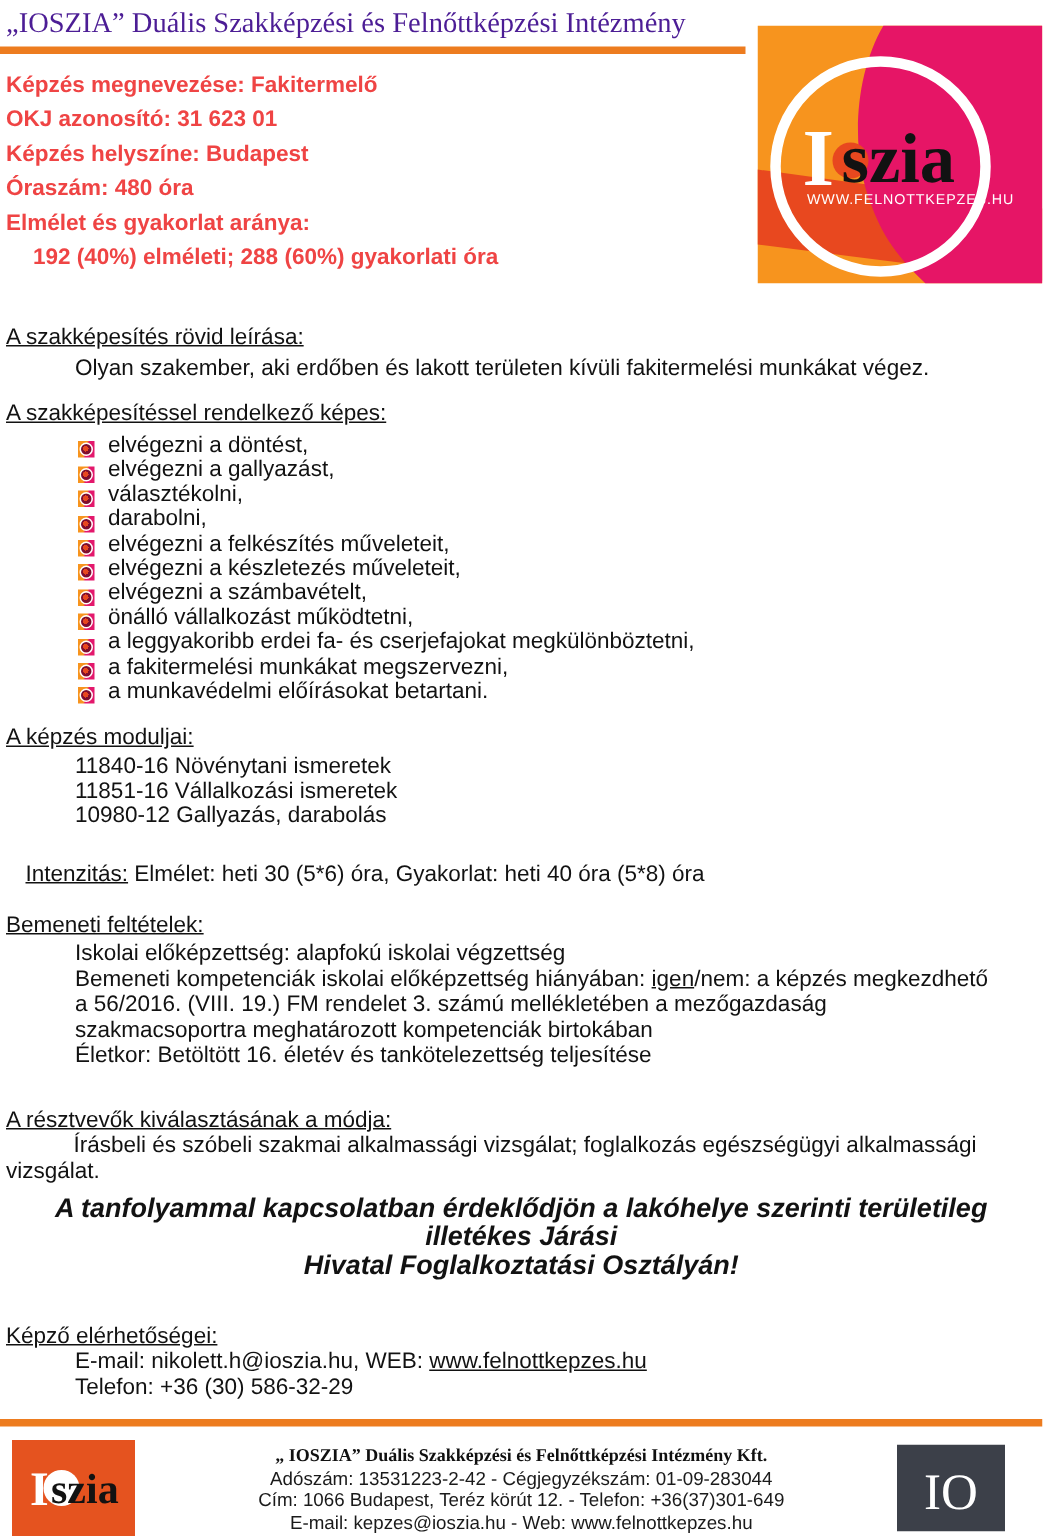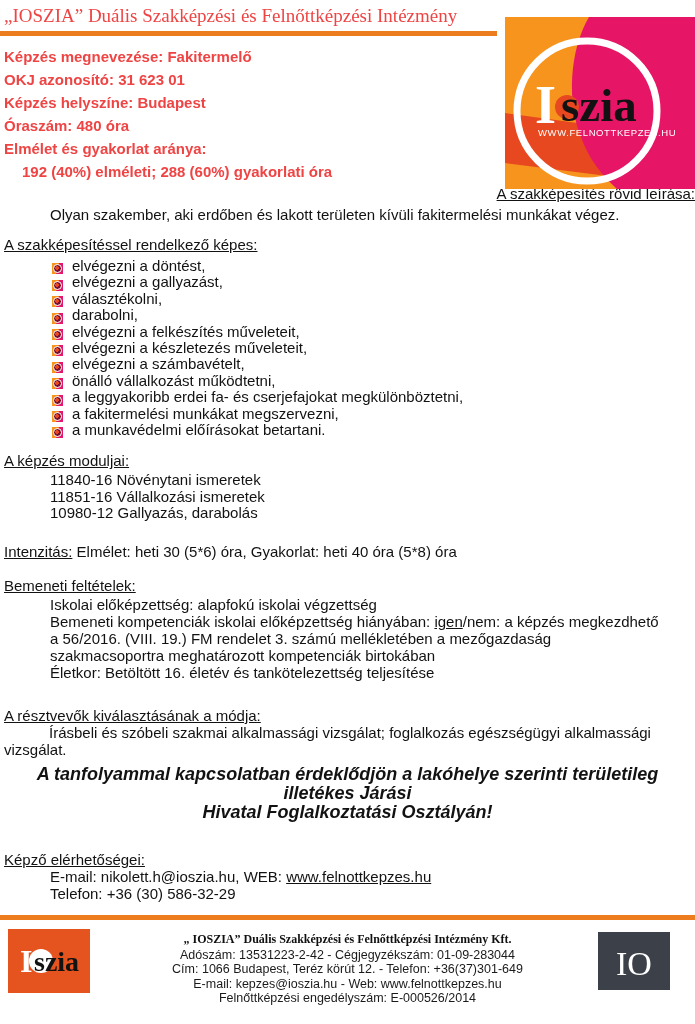--- a/index.html
+++ b/index.html
@@ -6,50 +6,50 @@
   body { margin: 0; background: #ffffff; }
   .page {
     width: 695px; height: 1024px; position: relative; overflow: hidden;
     background: #fff; color: #121212;
     font-family: "Liberation Sans", sans-serif;
   }
   
   .header-title {
     font-family: "Liberation Serif", serif;
     font-size: 19px; line-height: 24px;
-    padding: 4px 0 0 4px; color: #ef4444;
+    padding: 4px 0 0 4px; color: #4c1d95;
   }
   .header-rule { width: 497px; height: 5px; background: #ED7C1F; margin-top: 3px; }
   
   .main-logo { position: absolute; top: 17px; left: 505px; width: 190px; height: 172px; }
   
   .course-info { margin: 9px 0 0 4px; font-size: 15px; font-weight: bold; line-height: 23px; color: #ef4444; }
   .course-info .indent2 { padding-left: 18px; }
   
   .section-heading { font-size: 15px; line-height: 17px; text-decoration: underline; margin-left: 4px; }
   .body-line { font-size: 15px; line-height: 17px; }
   .indent { margin-left: 50px; }
-  .mt-sec1 { margin-top: 2px; text-align: right; }
+  .mt-sec1 { margin-top: 33px; }
   .mt4 { margin-top: 4px; }
   .mt-sec2 { margin-top: 13px; }
   .bullet-list { margin-top: 5px; }
   .bullet-row { display: flex; align-items: flex-end; gap: 9px; margin-left: 52px; font-size: 15px; line-height: 16.4px; height: 16.4px; }
   .bullet-icon {
     width: 11px; height: 11px; flex: none; position: relative;
     background: linear-gradient(105deg, #F7941E 45%, #E3186C 55%);
   }
   .bullet-icon::after {
     content: ""; position: absolute; inset: 1px; border-radius: 50%;
     border: 1px solid #ffffff;
     background: radial-gradient(circle at 45% 45%, #E8481F 0 34%, #7E0E2E 35% 100%);
   }
   .mt-sec3 { margin-top: 14px; }
   .module-line { margin-left: 50px; font-size: 15px; line-height: 16.5px; }
   .modules { margin-top: 3px; }
-  .intensity { margin-top: 21px; margin-left: 4px; font-size: 15px; line-height: 17px; }
+  .intensity { margin-top: 21px; margin-left: 17px; font-size: 15px; line-height: 17px; }
   .u { text-decoration: underline; }
   .mt-entry { margin-top: 17px; }
   .entry-lines { margin-top: 2px; }
   .mt-select { margin-top: 26px; }
   .first-indent { padding-left: 45px; }
   .no-indent { margin-left: 4px; }
   .notice { margin-top: 7px; text-align: center; font-weight: bold; font-style: italic; font-size: 18px; line-height: 19px; }
   .mt-contact { margin-top: 29px; }
   .link { text-decoration: underline; color: inherit; cursor: pointer; }
   

